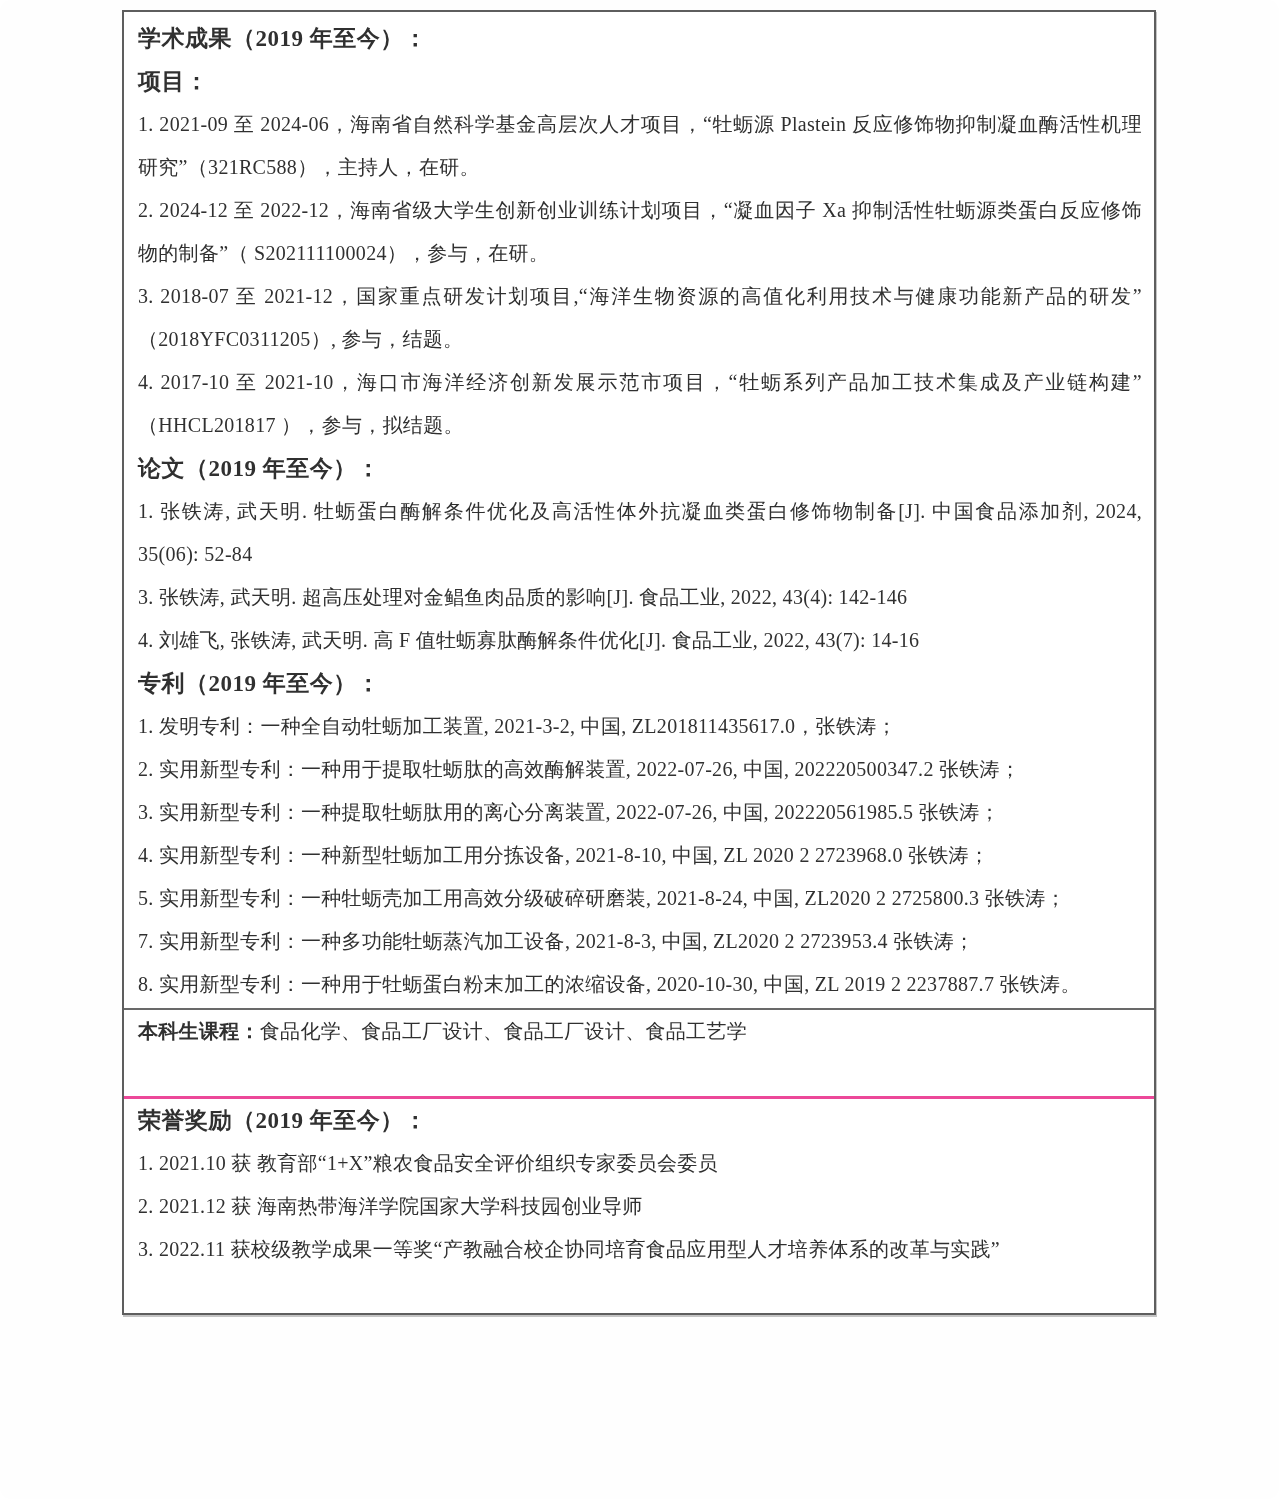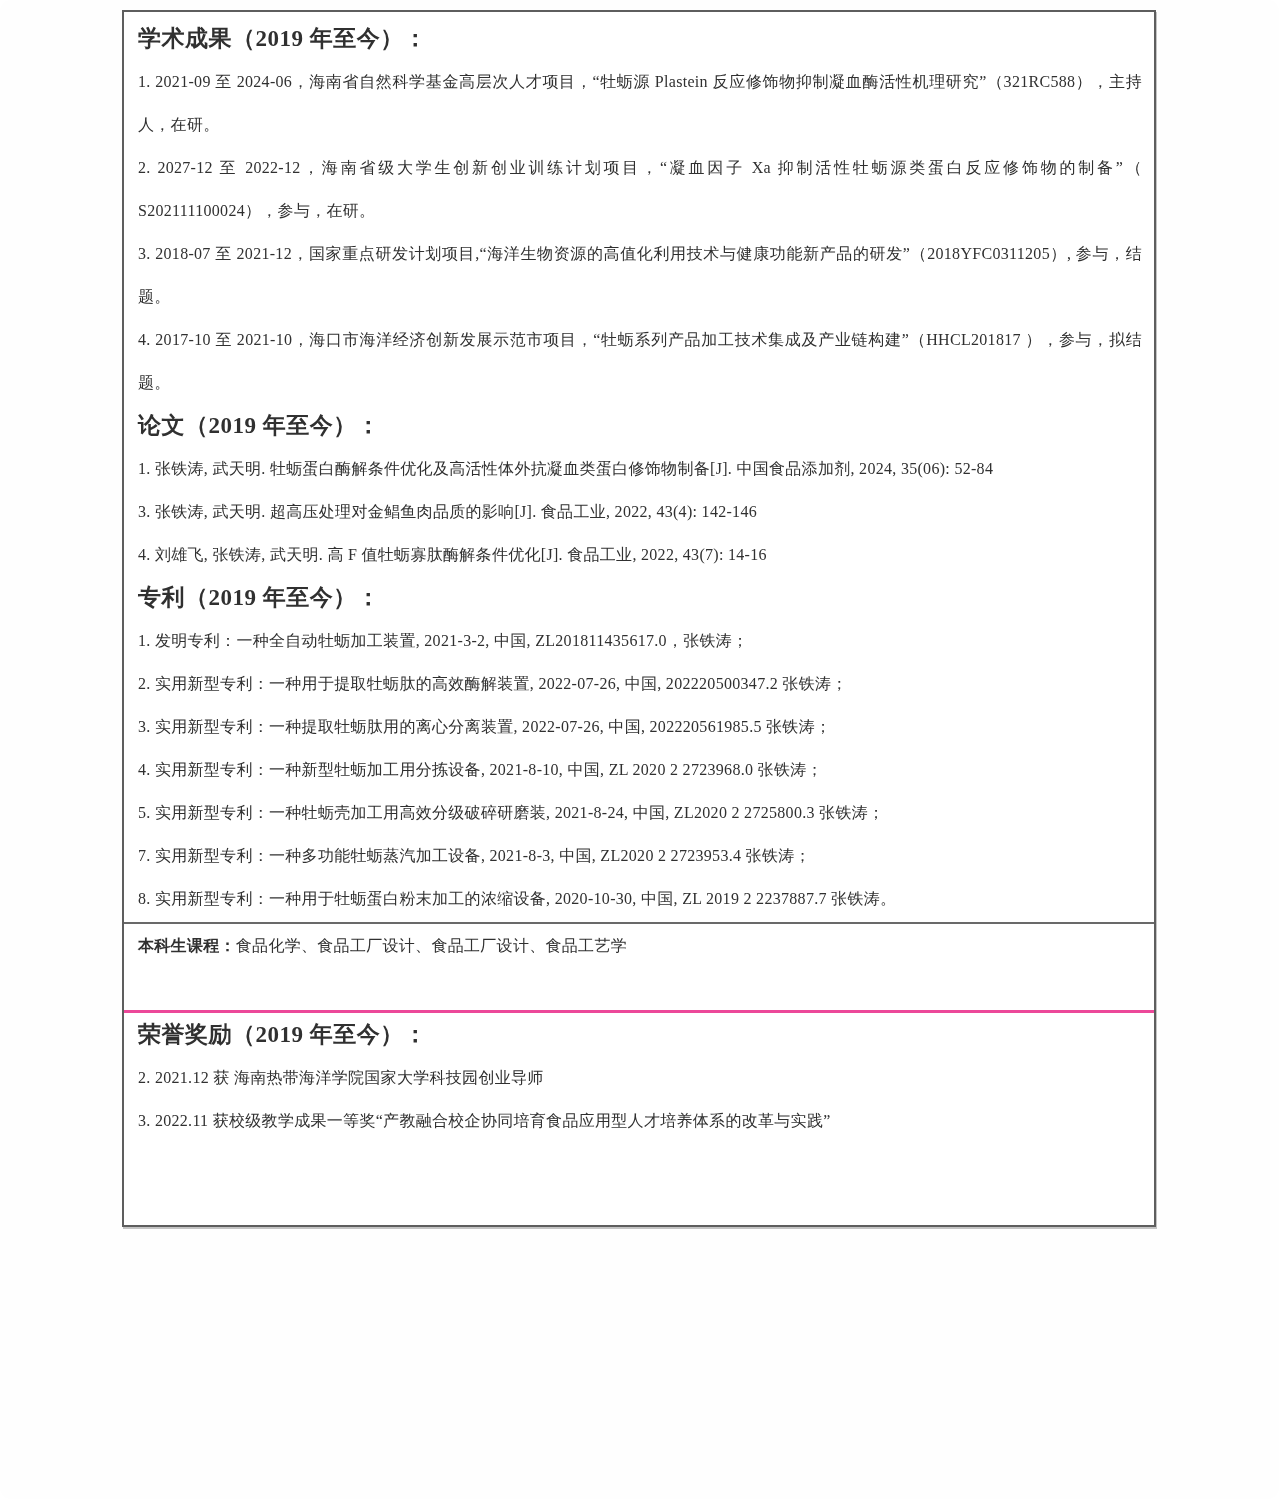--- a/index.html
+++ b/index.html
@@ -37,21 +37,21 @@
     border-top: 2px solid #696969;
     min-height: 86px;
   }
   .row-honors {
     border-top: 3px solid #ec4899;
     min-height: 170px;
     padding-bottom: 42px;
   }
   p {
     margin: 0;
-    font-size: 16px;
+    font-size: 20px;
     line-height: 43px;
     text-align: justify;
     letter-spacing: 0.3px;
     word-break: break-word;
   }
   .heading {
     font-weight: bold;
     font-size: 23px;
     text-align: left;
     letter-spacing: 0.5px;
@@ -62,22 +62,23 @@
 </style>
 </head>
 <body>
 
 <div class="page">
   <div class="doc-table">
 
     <section class="row row-academic">
       <p class="heading">学术成果（2019 年至今）：</p>
 
+      <p class="heading">项目：</p>
       <p>1. 2021-09 至 2024-06，海南省自然科学基金高层次人才项目，“牡蛎源 Plastein 反应修饰物抑制凝血酶活性机理研究”（321RC588），主持人，在研。</p>
-      <p>2. 2027-12 至 2022-12，海南省级大学生创新创业训练计划项目，“凝血因子 Xa 抑制活性牡蛎源类蛋白反应修饰物的制备”（ S202111100024），参与，在研。</p>
+      <p>2. 2024-12 至 2022-12，海南省级大学生创新创业训练计划项目，“凝血因子 Xa 抑制活性牡蛎源类蛋白反应修饰物的制备”（ S202111100024），参与，在研。</p>
       <p>3. 2018-07 至 2021-12，国家重点研发计划项目,“海洋生物资源的高值化利用技术与健康功能新产品的研发”（2018YFC0311205）, 参与，结题。</p>
       <p>4. 2017-10 至 2021-10，海口市海洋经济创新发展示范市项目，“牡蛎系列产品加工技术集成及产业链构建”（HHCL201817 ），参与，拟结题。</p>
 
       <p class="heading">论文（2019 年至今）：</p>
       <p>1. 张铁涛, 武天明. 牡蛎蛋白酶解条件优化及高活性体外抗凝血类蛋白修饰物制备[J]. 中国食品添加剂, 2024, 35(06): 52-84</p>
       <p>3. 张铁涛, 武天明. 超高压处理对金鲳鱼肉品质的影响[J]. 食品工业, 2022, 43(4): 142-146</p>
       <p>4. 刘雄飞, 张铁涛, 武天明. 高 F 值牡蛎寡肽酶解条件优化[J]. 食品工业, 2022, 43(7): 14-16</p>
 
       <p class="heading">专利（2019 年至今）：</p>
       <p>1. 发明专利：一种全自动牡蛎加工装置, 2021-3-2, 中国, ZL201811435617.0，张铁涛；</p>
@@ -88,18 +89,19 @@
       <p>7. 实用新型专利：一种多功能牡蛎蒸汽加工设备, 2021-8-3, 中国, ZL2020 2 2723953.4 张铁涛；</p>
       <p>8. 实用新型专利：一种用于牡蛎蛋白粉末加工的浓缩设备, 2020-10-30, 中国, ZL 2019 2 2237887.7 张铁涛。</p>
     </section>
 
     <section class="row row-teaching">
       <p><span class="bold-label">本科生课程：</span><span>食品化学、食品工厂设计、食品工厂设计、食品工艺学</span></p>
     </section>
 
     <section class="row row-honors">
       <p class="heading">荣誉奖励（2019 年至今）：</p>
+      <p>1. 2021.10 获 教育部“1+X”粮农食品安全评价组织专家委员会委员</p>
       <p>2. 2021.12 获 海南热带海洋学院国家大学科技园创业导师</p>
       <p>3. 2022.11 获校级教学成果一等奖“产教融合校企协同培育食品应用型人才培养体系的改革与实践”</p>
     </section>
 
   </div>
 </div>
 
 </body></html>

